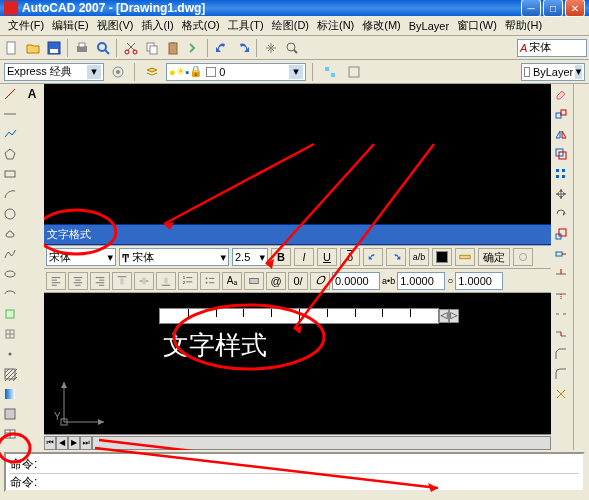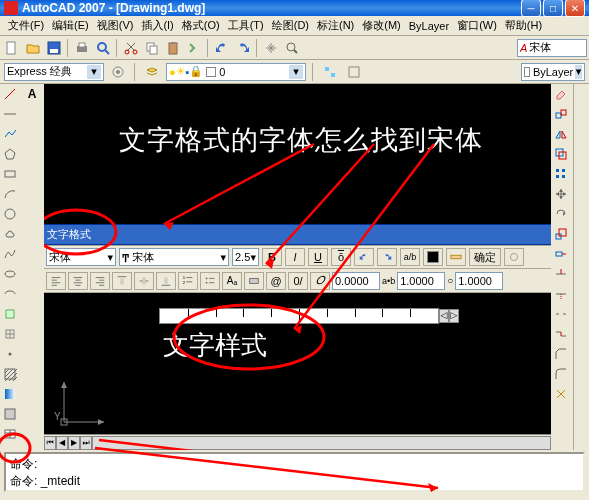--- a/index.html
+++ b/index.html
@@ -323,37 +323,36 @@
           <line x1="7" y1="3" x2="7" y2="11" stroke="#666"></line>
         </svg>
       </div>
   </div>
 
   <div class="ltoolbar2">
     <div class="vtbtn" style="font-size:12px;font-weight:bold">A</div>
   </div>
 
   <div class="canvas">
-    <div class="big-text">文字格式的字体怎么找到宋体</div>
 
     <div class="text-format-bar">
       <div class="tf-header">文字格式</div>
       <div class="tf-row1">
         <div class="tf-combo" style="width:70px">
           <span>宋体</span>
           <span style="flex:1"></span>
           <span class="dd">▾</span>
         </div>
         <div class="tf-combo" style="width:110px">
           <span style="font-weight:bold;margin-right:3px">Ͳ</span>
           <span>宋体</span>
           <span style="flex:1"></span>
           <span class="dd">▾</span>
         </div>
-        <div class="tf-combo" style="width:27px">
+        <div class="tf-combo" style="width:36px">
           <span>2.5</span>
           <span style="flex:1"></span>
           <span class="dd">▾</span>
         </div>
         <div class="tf-btn" style="font-weight:bold">B</div>
         <div class="tf-btn" style="font-style:italic">I</div>
         <div class="tf-btn" style="text-decoration:underline">U</div>
         <div class="tf-btn" style="text-decoration:overline">ō</div>
         <div class="tf-btn">
             <svg width="12" height="12" viewBox="0 0 14 14">
@@ -607,21 +606,20 @@
         <svg class="ico-s" viewBox="0 0 14 14">
           <path d="M7 7l-4-4M7 7l4-4M7 7l-4 4M7 7l4 4" stroke="#c80"></path>
         </svg>
       </div>
   </div>
   <div class="rscroll"></div>
 </div>
 
 <div class="cmdwin">
   <div>命令:</div>
-  <div>命令: _mtedit</div>
   <div style="border-top:1px solid #ccc">命令:</div>
 </div>
 
 <svg style="position:absolute;top:0;left:0;pointer-events:none" width="589" height="500">
   <ellipse cx="14" cy="448" rx="16" ry="14" fill="none" stroke="#ff0000" stroke-width="3"></ellipse>
   <line x1="95" y1="448" x2="438" y2="488" stroke="#ff0000" stroke-width="2.5"></line>
   <path d="M438 488l-10-5 3 9z" fill="#ff0000"></path>
 </svg>
 
 </body></html>

